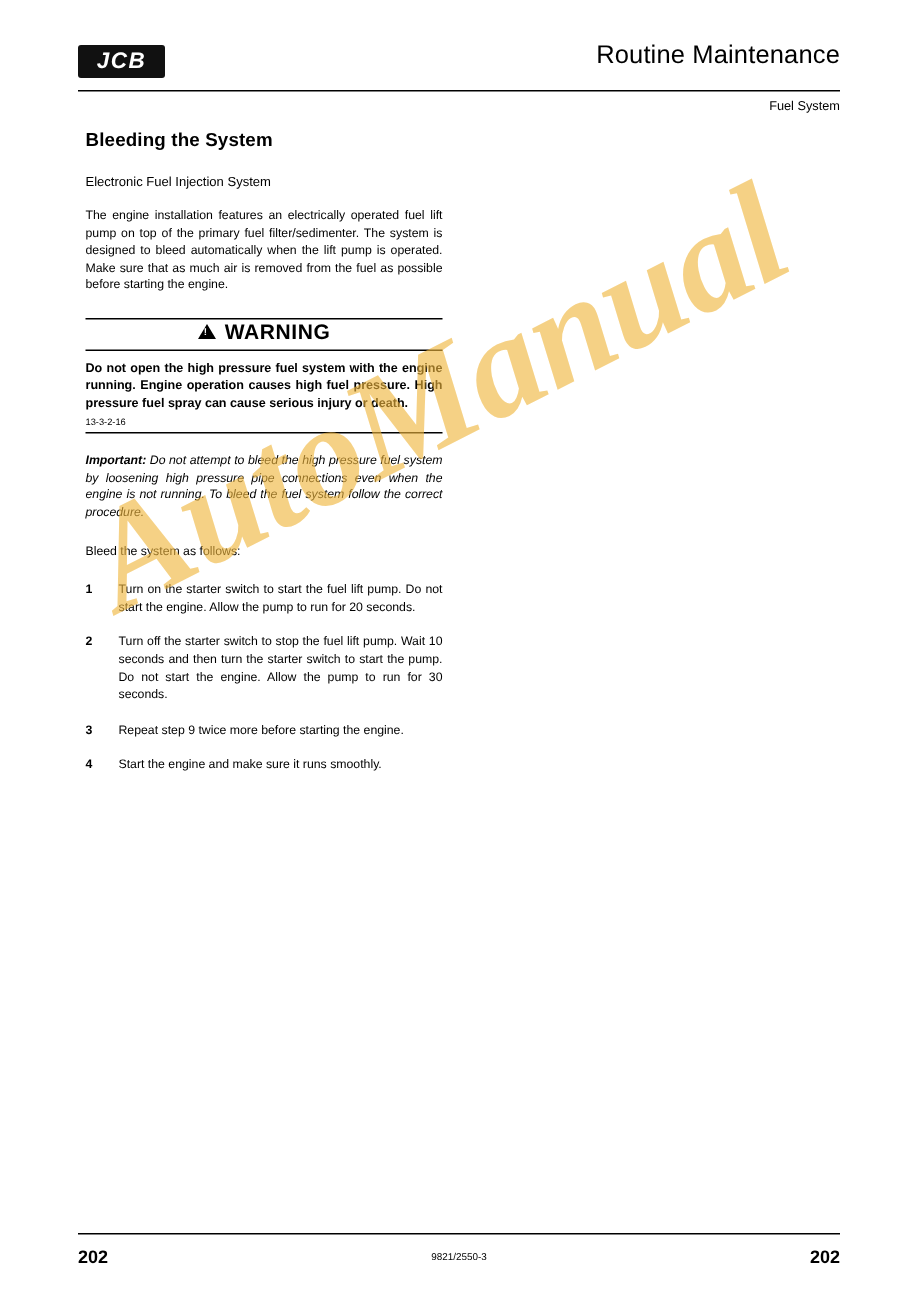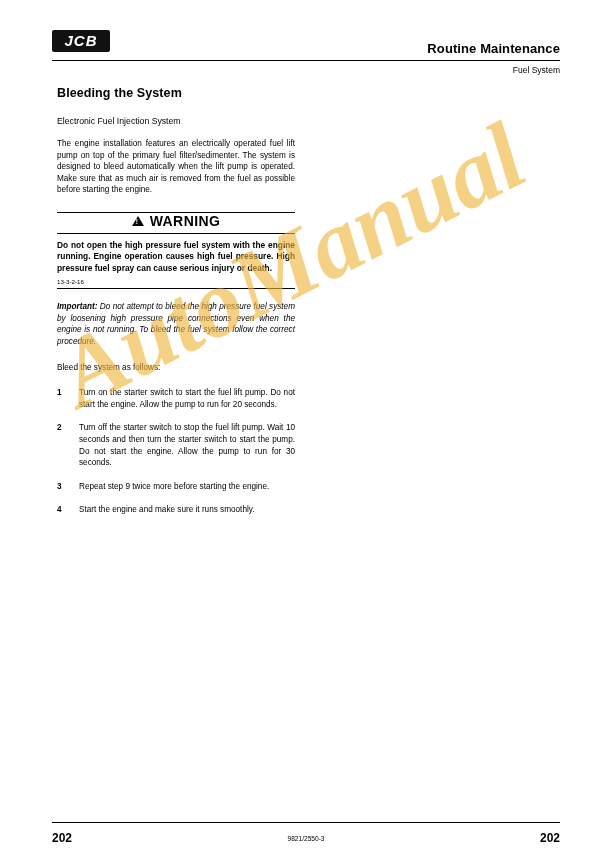--- a/index.html
+++ b/index.html
@@ -37,23 +37,23 @@
     font-weight: bold;
     font-style: italic;
     font-size: 15px;
     letter-spacing: 1px;
     text-align: center;
     line-height: 22px;
   }
   .header-title {
     position: absolute;
     right: 52px;
-    top: 41px;
-    font-size: 13px;
-    font-weight: bold;
+    top: 27px;
+    font-size: 17px;
+    font-weight: normal;
     text-align: right;
     letter-spacing: 0.1px;
   }
   .header-rule {
     position: absolute;
     left: 52px;
     right: 52px;
     top: 60px;
     height: 1px;
     background: #000000;

